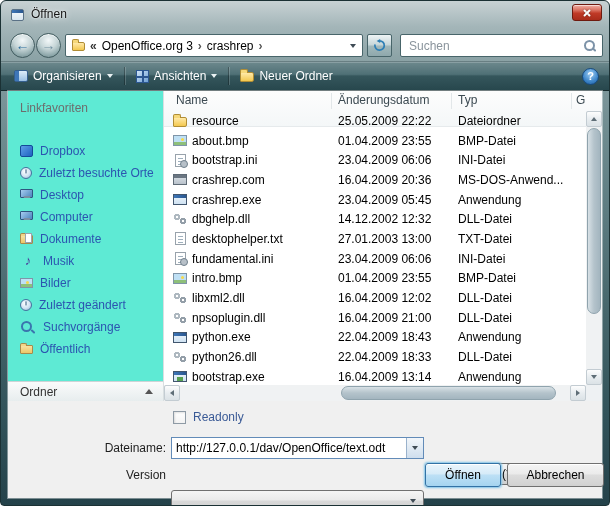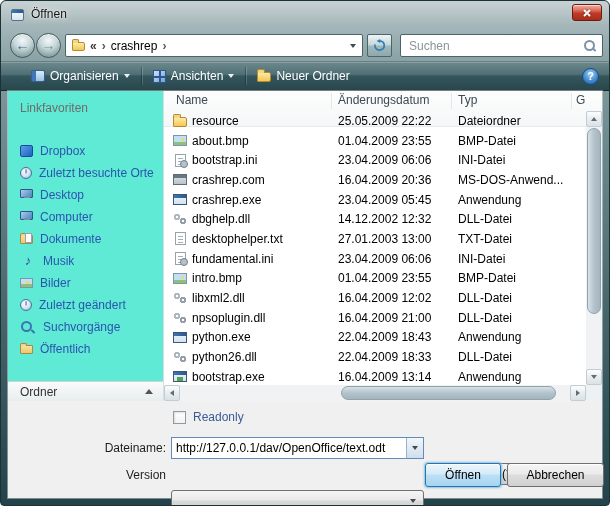--- a/index.html
+++ b/index.html
@@ -42,21 +42,21 @@
   .refreshbtn{position:absolute;left:366px;top:4px;width:25px;height:23px;border:1px solid #48656a;border-radius:2px;
     background:linear-gradient(180deg,#eef4f5,#c5d5d8 48%,#a2b9bc 52%,#8fa8ac);display:flex;align-items:center;justify-content:center;}
   .searchbox{position:absolute;left:399px;top:4px;width:203px;height:23px;background:#fff;border:1px solid #48656a;border-radius:2px;
     display:flex;align-items:center;padding:0 6px;}
   .search-input{flex:1;border:0;outline:none;background:transparent;font:12px "Liberation Sans",sans-serif;color:#000;min-width:0;}
   .search-input::placeholder{color:#8a949c;}
   .magnifier{position:relative;width:13px;height:13px;flex:none;}
   .magnifier::before{content:"";position:absolute;left:1px;top:1px;width:7px;height:7px;border:2px solid #7d93a8;border-radius:50%;}
   .magnifier::after{content:"";position:absolute;right:1px;bottom:0;width:2px;height:5px;background:#7d93a8;transform:rotate(-45deg);border-radius:1px;}
   
-  .toolbar{position:absolute;top:60px;left:0;right:0;height:30px;display:flex;align-items:center;padding:0 10px 0 21px;
+  .toolbar{position:absolute;top:60px;left:0;right:0;height:30px;display:flex;align-items:center;padding:0 10px 0 4px;
     background:linear-gradient(180deg,#6d898d 0%,#4f7076 44%,#35565c 50%,#27474d 100%);
     border-top:1px solid rgba(255,255,255,.3);border-bottom:1px solid #15292c;box-shadow:inset 0 1px 0 rgba(255,255,255,.2);}
   .tb-btn{display:flex;align-items:center;gap:5px;color:#fff;height:24px;padding:0 9px;border-radius:3px;white-space:nowrap;}
   .tb-sep{width:1px;height:18px;background:rgba(0,0,0,.28);box-shadow:1px 0 0 rgba(255,255,255,.18);margin:0 2px;flex:none;}
   .caret-down{display:inline-block;width:0;height:0;border-left:3px solid transparent;border-right:3px solid transparent;border-top:4px solid #3f4b55;}
   .caret-down.light{border-top-color:#eaf2f4;}
   .tb-icon-organize{position:relative;width:14px;height:12px;border:1px solid #35608f;border-radius:2px;background:linear-gradient(#dcecf8,#9cc1e4);}
   .tb-icon-organize::before{content:"";position:absolute;left:0;top:0;bottom:0;width:4px;background:#3e76b8;}
   .tb-icon-views{width:13px;height:13px;border:1px solid #2c5791;background:
     linear-gradient(to right,transparent 5px,#2c5791 5px 7px,transparent 7px),
@@ -179,20 +179,21 @@
   <div class="navrow">
     <div class="nav-circle nav-back">
         <span class="arrow">←</span>
       </div>
     <div class="nav-circle nav-fwd">
         <span class="arrow fwd">→</span>
       </div>
     <div class="addressbar">
       <span class="fi-folder-mini"></span>
       <span class="collapsed">«</span>
+      <span class="crumb">OpenOffice.org 3</span>
       <span class="sep">›</span>
       <span class="crumb">crashrep</span>
       <span class="sep">›</span>
       <span class="addr-spacer"></span>
       <span class="caret-down"></span>
     </div>
     <div class="refreshbtn">
       <svg width="13" height="13" viewBox="0 0 13 13">
           <path d="M6.5 1.8 A4.7 4.7 0 1 1 1.9 6" fill="none" stroke="#2e7fb5" stroke-width="1.7" stroke-linecap="round"></path>
           <path d="M7.2 0 L7.2 3.9 L3.6 1.9 Z" fill="#2e7fb5"></path>

